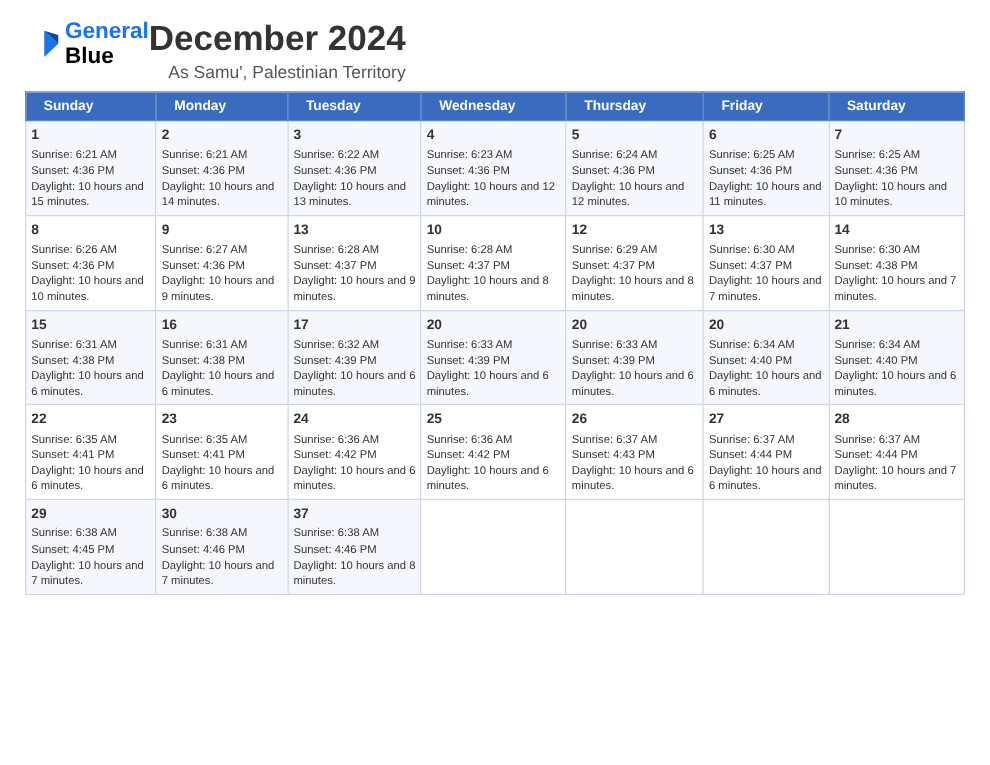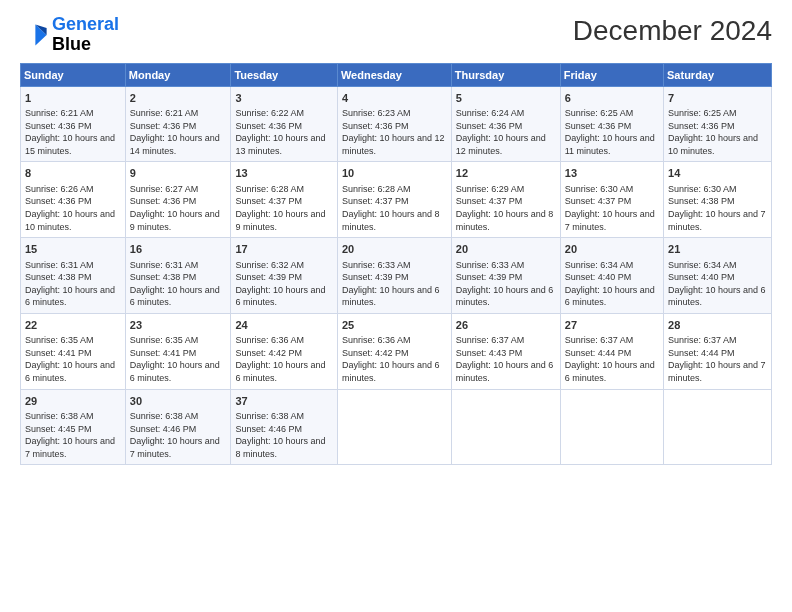--- a/index.html
+++ b/index.html
@@ -12,21 +12,21 @@
     }
     .page {
       width: 792px;
       height: 612px;
       padding: 15px 20px;
       background: #fff;
     }
     .header {
       display: flex;
       align-items: flex-start;
-      justify-content: space-between;
+      justify-content: flex-start;
       margin-bottom: 8px;
     }
     .logo {
       display: flex;
       align-items: center;
       gap: 4px;
     }
     .logo-text {
       font-size: 18px;
       font-weight: bold;
@@ -38,39 +38,39 @@
     }
     .logo-icon {
       width: 28px;
       height: 28px;
     }
     .title-block {
       text-align: right;
     }
     .main-title {
       font-size: 28px;
-      font-weight: normal;
+      font-weight: bold;
       color: #333;
     }
     .subtitle {
       font-size: 14px;
       color: #555;
       margin-top: 2px;
     }
     table {
       width: 100%;
       border-collapse: collapse;
       font-size: 9.5px;
     }
     thead tr {
       background: #3a6bbf;
       color: #fff;
     }
     thead th {
-      padding: 5px 3px;
+      padding: 5px 14px;
       text-align: left;
       font-size: 11px;
       font-weight: bold;
       border: 1px solid #5a8ad0;
     }
     tbody tr {
       background: #fff;
     }
     tbody tr:nth-child(odd) {
       background: #f5f7fc;
@@ -104,20 +104,21 @@
         <polygon points="22,5 38,20 22,35" fill="#1a73e8"></polygon>
         <polygon points="22,5 38,10 38,20" fill="#0d47a1"></polygon>
       </svg>
       <div class="logo-text">
         <div><span>General</span></div>
         <div style="color:#000000">Blue</div>
       </div>
     </div>
     <div class="title-block">
       <div class="main-title">December 2024</div>
+      <div class="subtitle">As Samu', Palestinian Territory</div>
     </div>
   </div>
 
   <table>
     <thead>
       <tr>
       <th>Sunday</th>
           <th>Monday</th>
           <th>Tuesday</th>
           <th>Wednesday</th>

